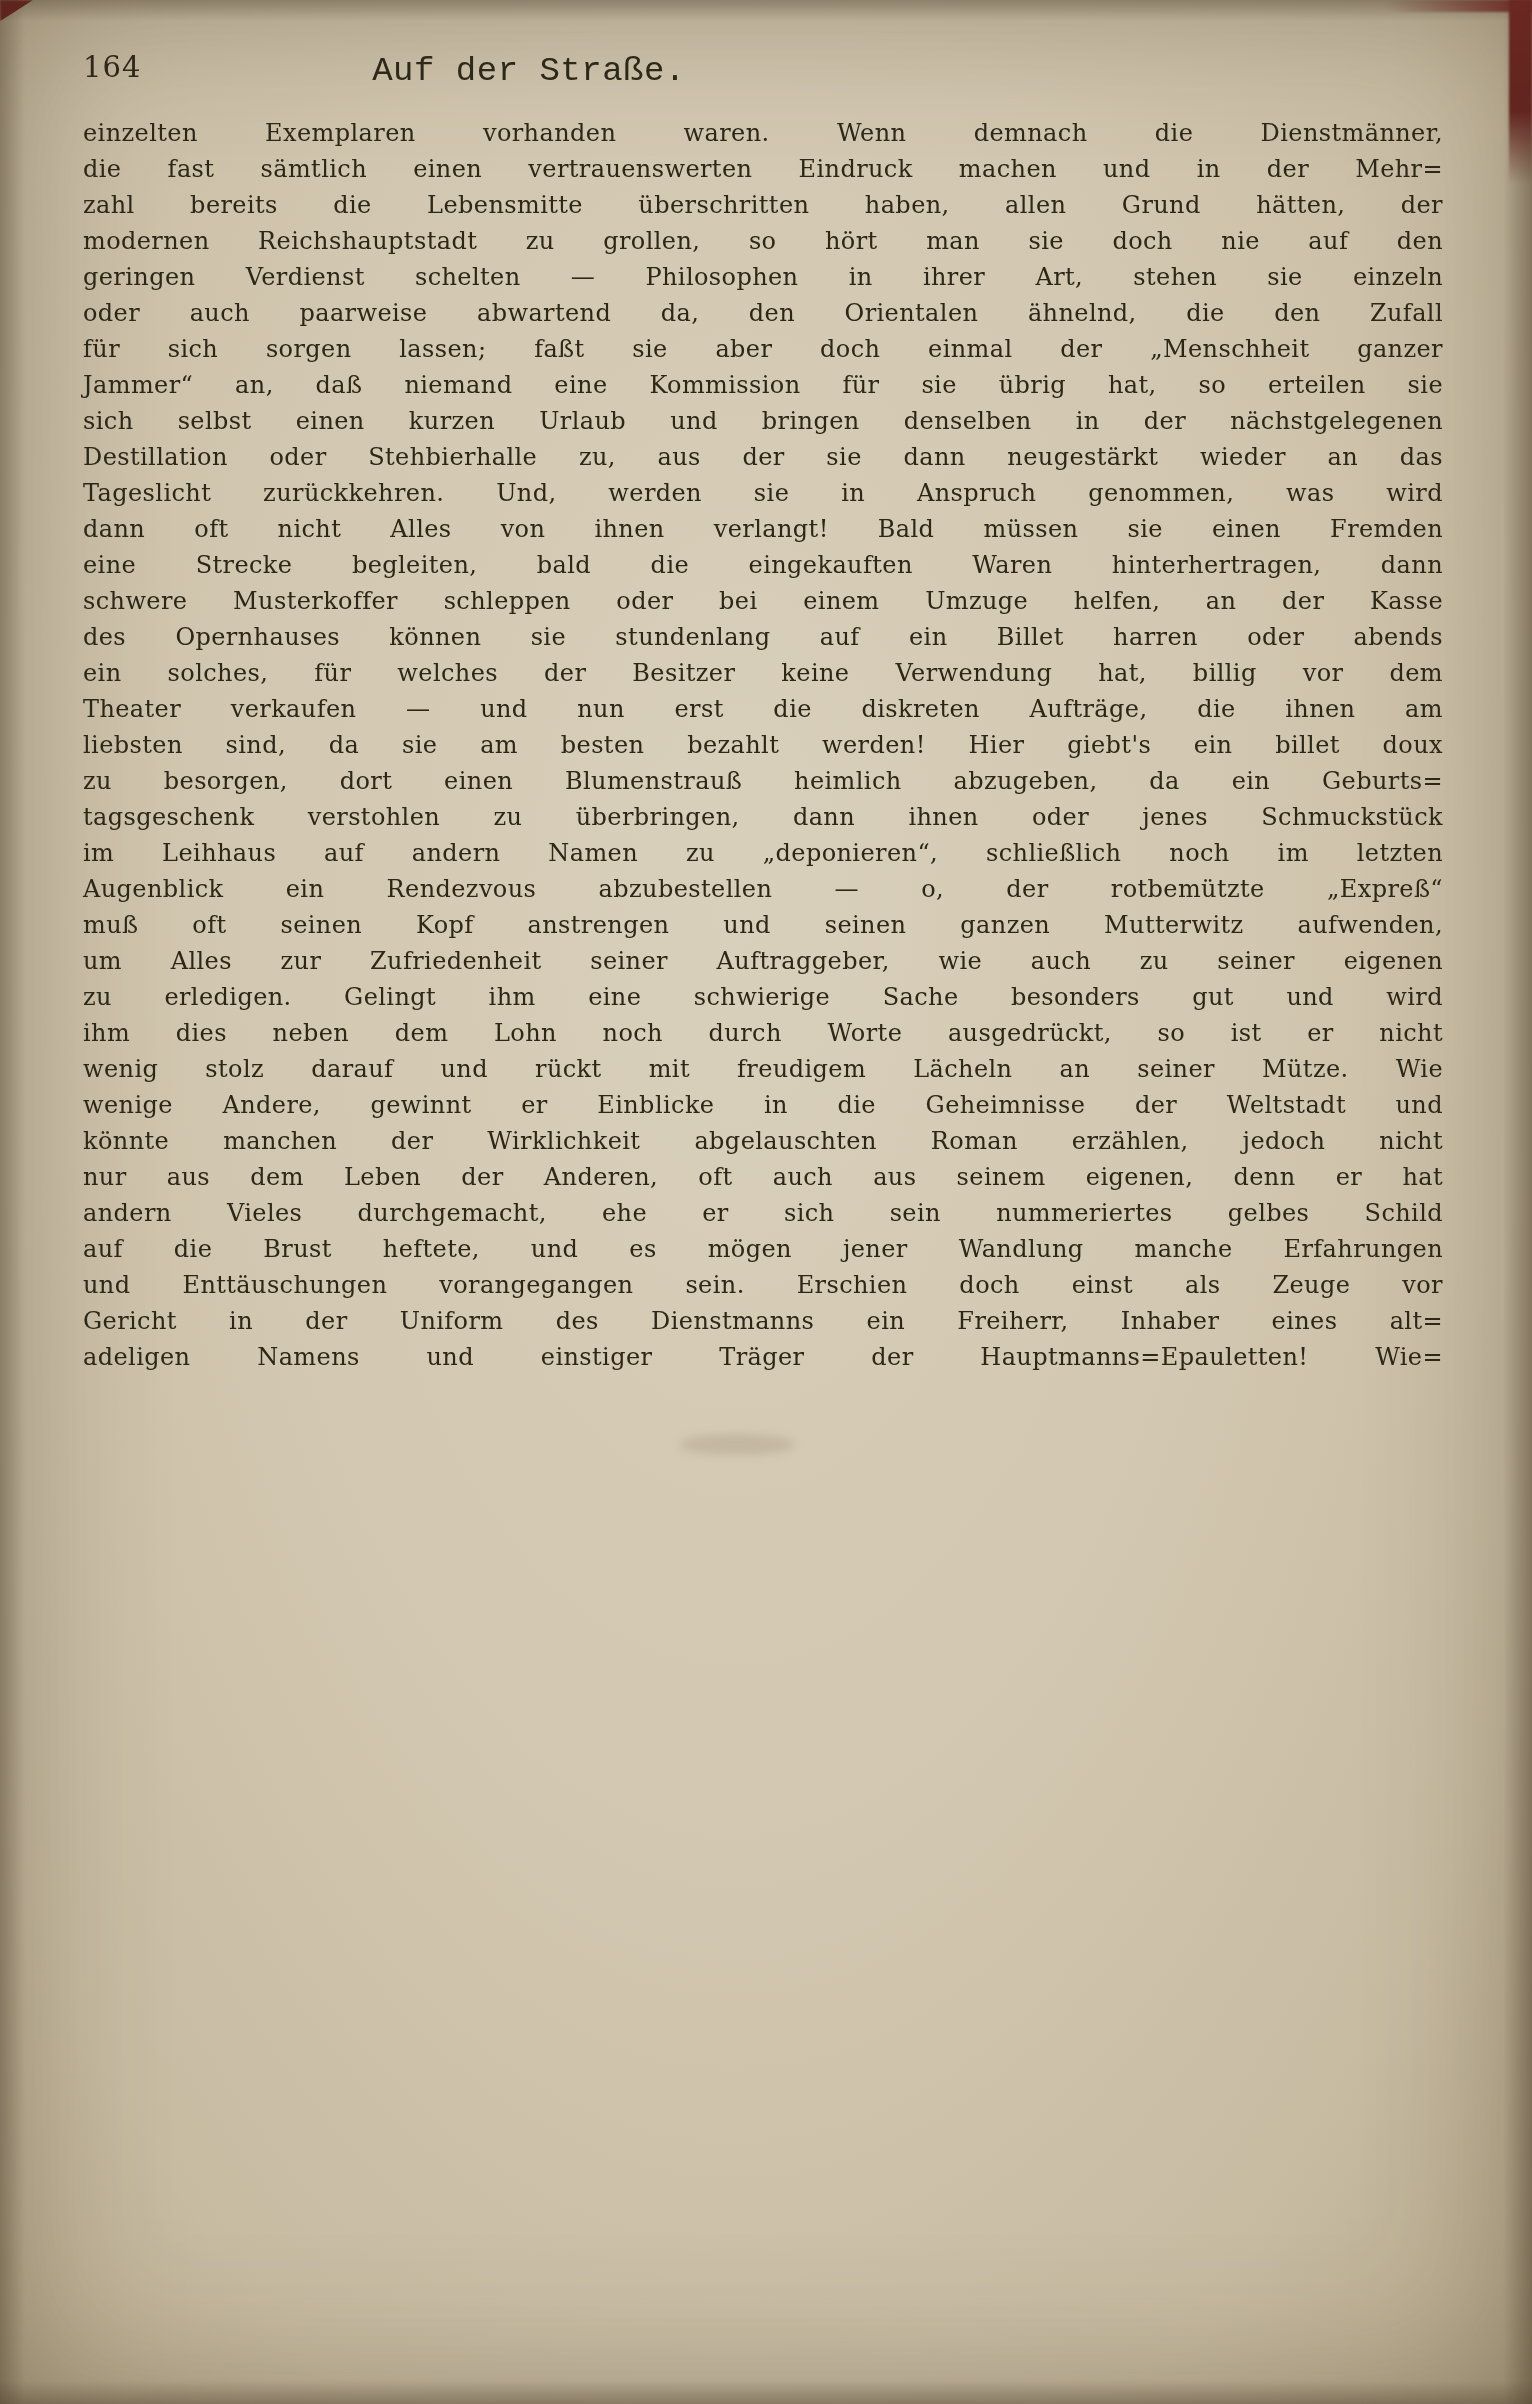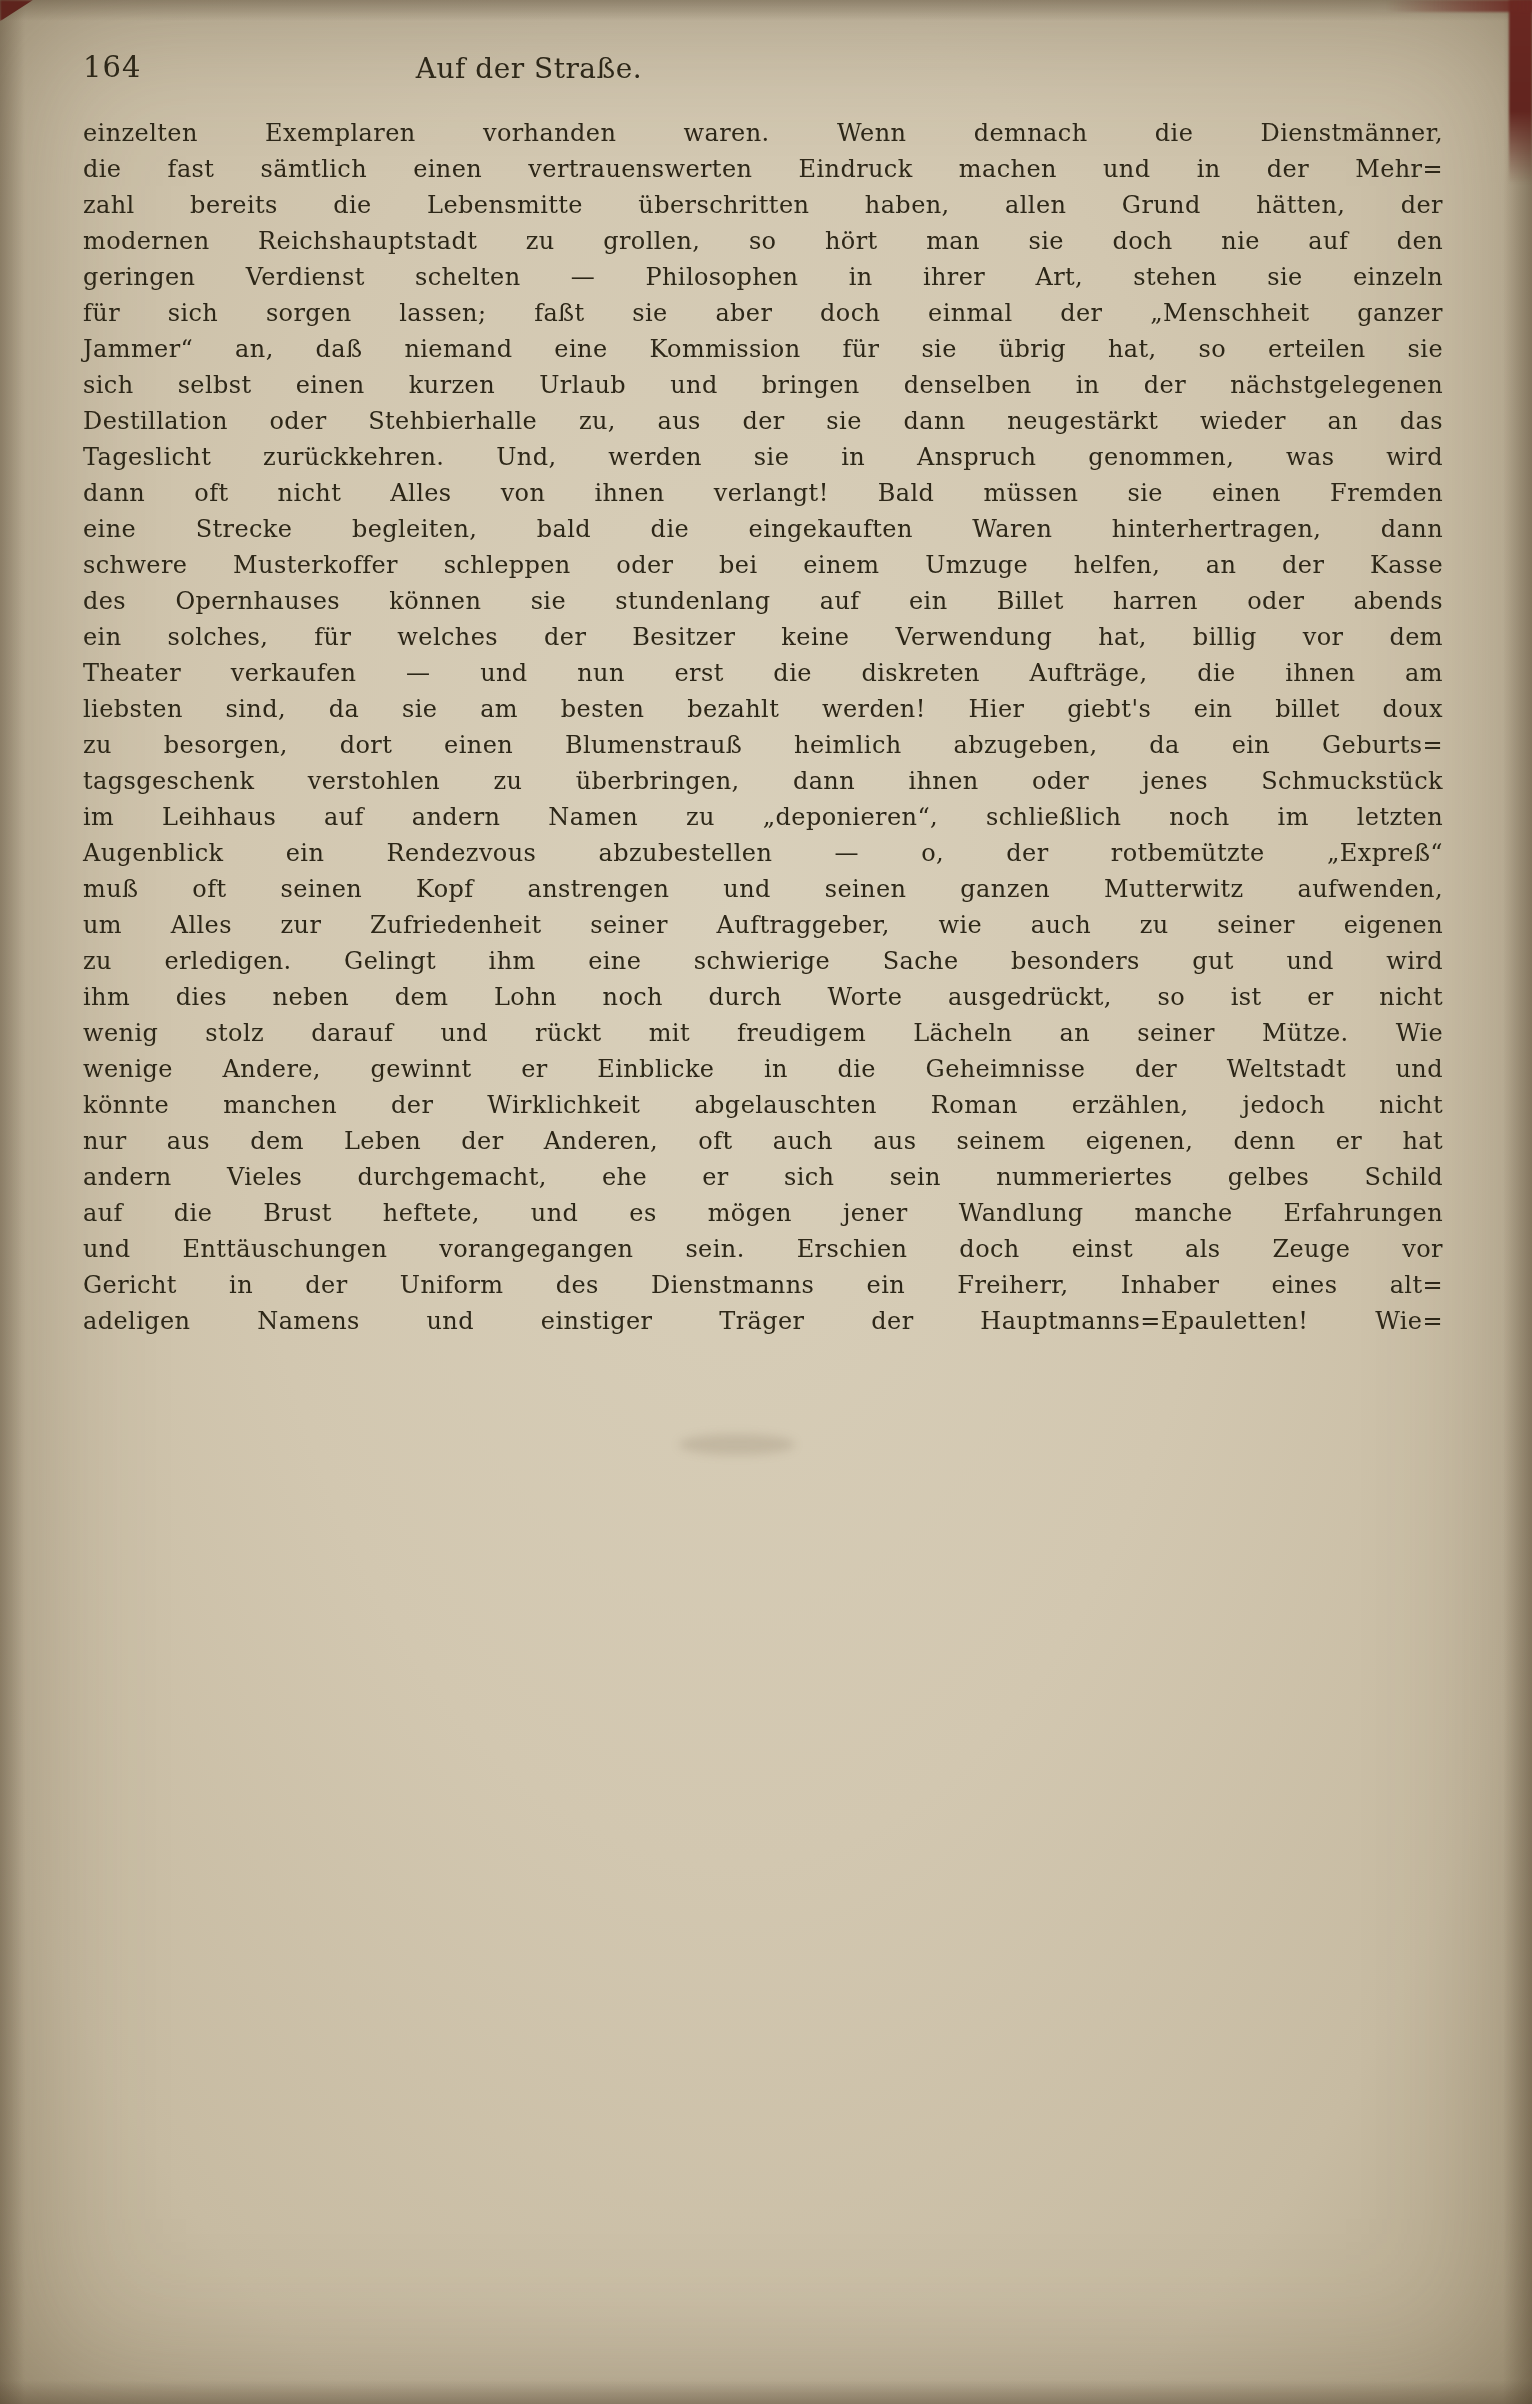--- a/index.html
+++ b/index.html
@@ -68,23 +68,24 @@
     left: 83px;
     top: 50px;
     font-size: 29px;
     letter-spacing: 1px;
   }
   .running-head {
     position: absolute;
     left: 529px;
     top: 52px;
     transform: translateX(-50%);
-    font-size: 28px;
+    font-size: 34px;
     letter-spacing: 0.5px;
     white-space: nowrap;
+    font-family: Liberation Mono, monospace;
   }
 
   .text-block {
     position: absolute;
     left: 83px;
     right: 89px;
     top: 115px;
   }
   .line {
     font-size: 24px;
@@ -125,20 +126,21 @@
     <span class="pagenum">164</span>
     <span class="running-head">Auf der Straße.</span>
   </header>
 
   <main class="text-block">
       <div class="line">einzelten Exemplaren vorhanden waren. Wenn demnach die Dienstmänner,</div>
       <div class="line">die fast sämtlich einen vertrauenswerten Eindruck machen und in der Mehr=</div>
       <div class="line">zahl bereits die Lebensmitte überschritten haben, allen Grund hätten, der</div>
       <div class="line">modernen Reichshauptstadt zu grollen, so hört man sie doch nie auf den</div>
       <div class="line">geringen Verdienst schelten — Philosophen in ihrer Art, stehen sie einzeln</div>
+      <div class="line">oder auch paarweise abwartend da, den Orientalen ähnelnd, die den Zufall</div>
       <div class="line">für sich sorgen lassen; faßt sie aber doch einmal der „Menschheit ganzer</div>
       <div class="line">Jammer“ an, daß niemand eine Kommission für sie übrig hat, so erteilen sie</div>
       <div class="line">sich selbst einen kurzen Urlaub und bringen denselben in der nächstgelegenen</div>
       <div class="line">Destillation oder Stehbierhalle zu, aus der sie dann neugestärkt wieder an das</div>
       <div class="line">Tageslicht zurückkehren. Und, werden sie in Anspruch genommen, was wird</div>
       <div class="line">dann oft nicht Alles von ihnen verlangt! Bald müssen sie einen Fremden</div>
       <div class="line">eine Strecke begleiten, bald die eingekauften Waren hinterhertragen, dann</div>
       <div class="line">schwere Musterkoffer schleppen oder bei einem Umzuge helfen, an der Kasse</div>
       <div class="line">des Opernhauses können sie stundenlang auf ein Billet harren oder abends</div>
       <div class="line">ein solches, für welches der Besitzer keine Verwendung hat, billig vor dem</div>

